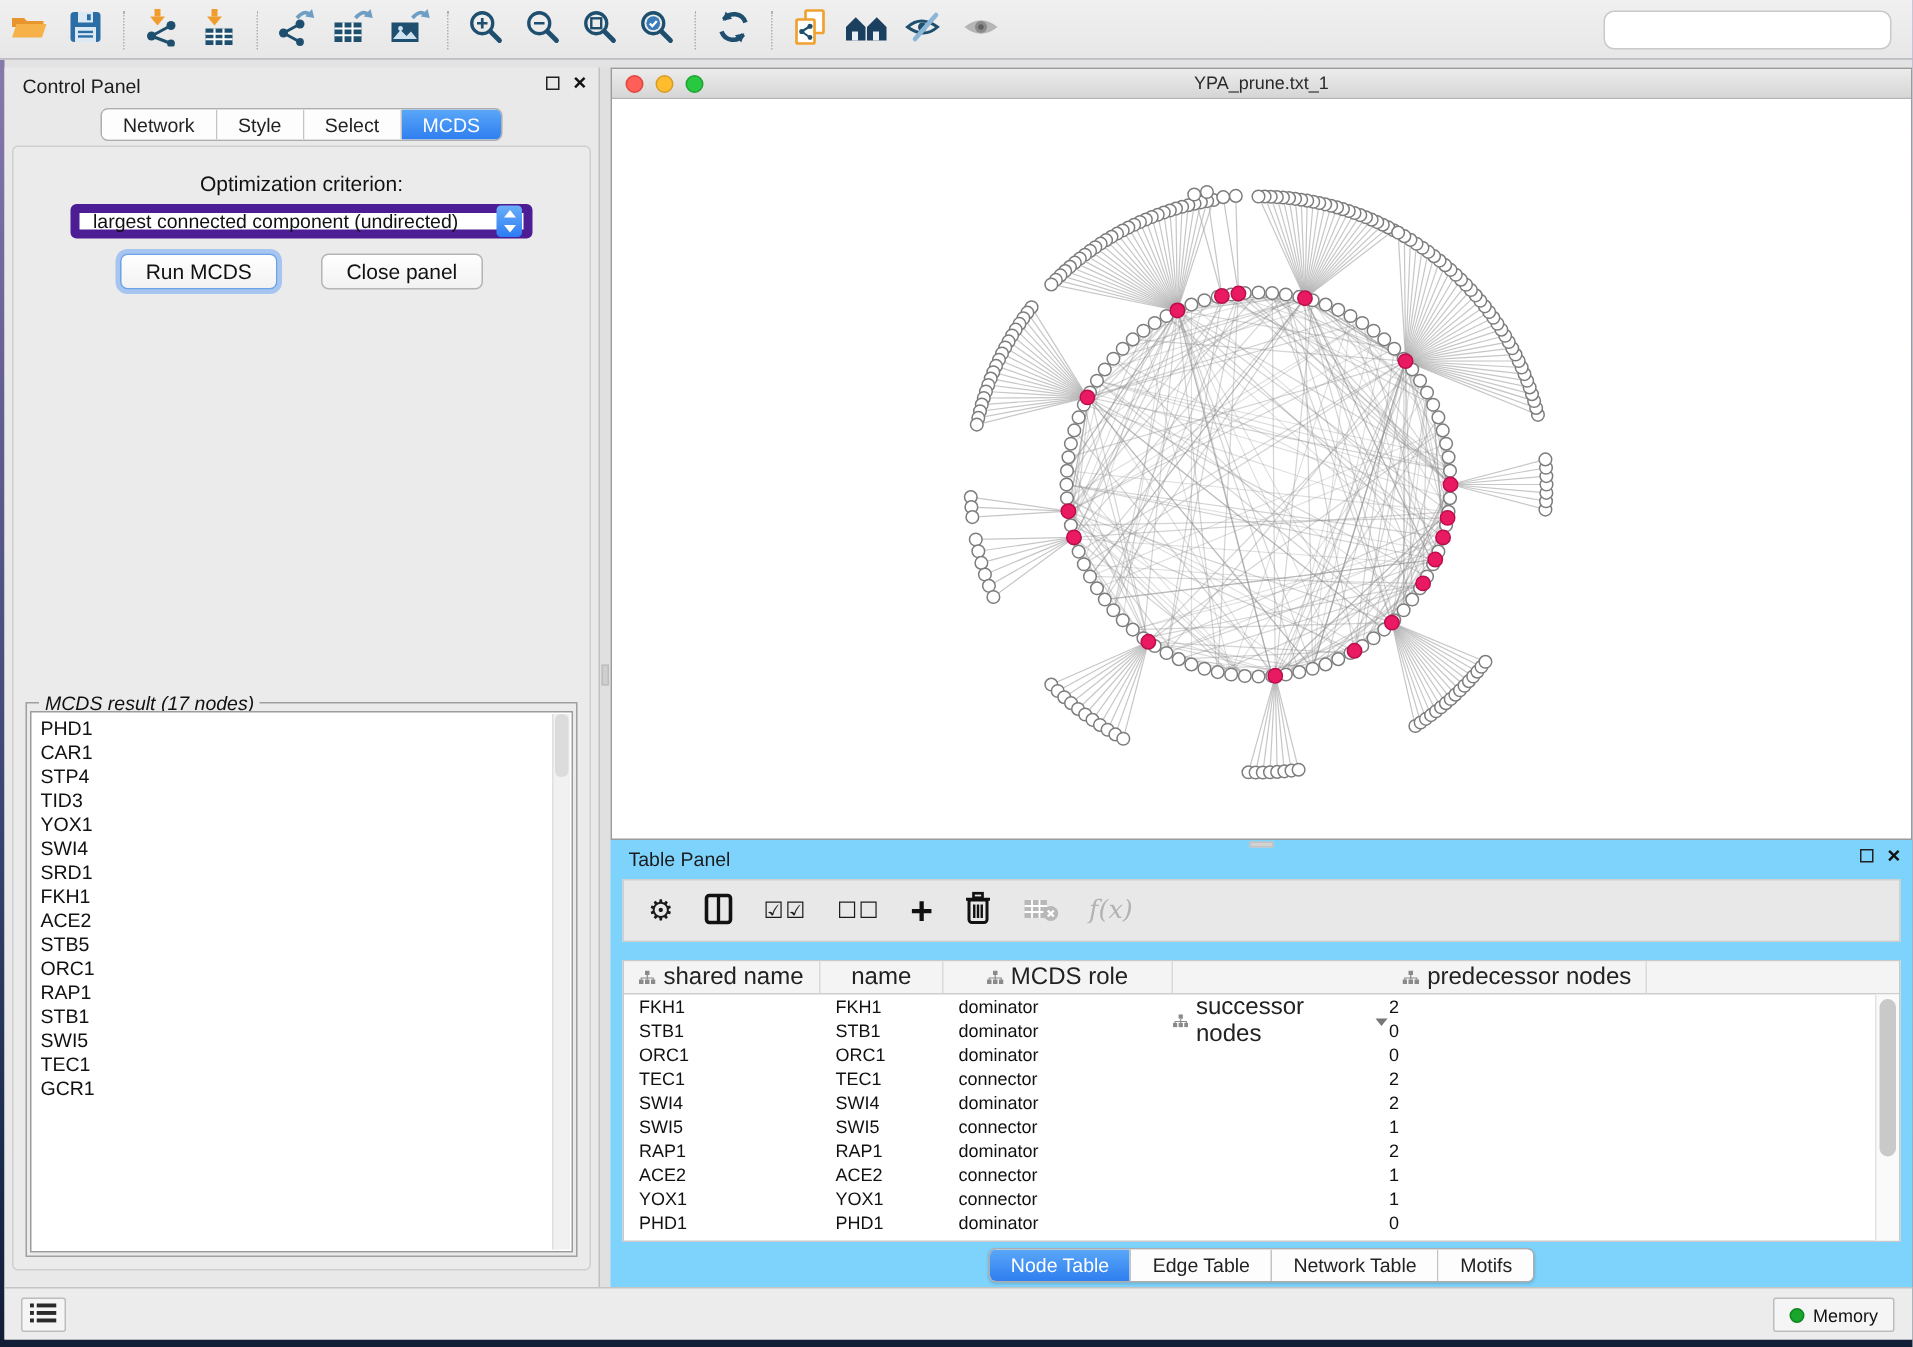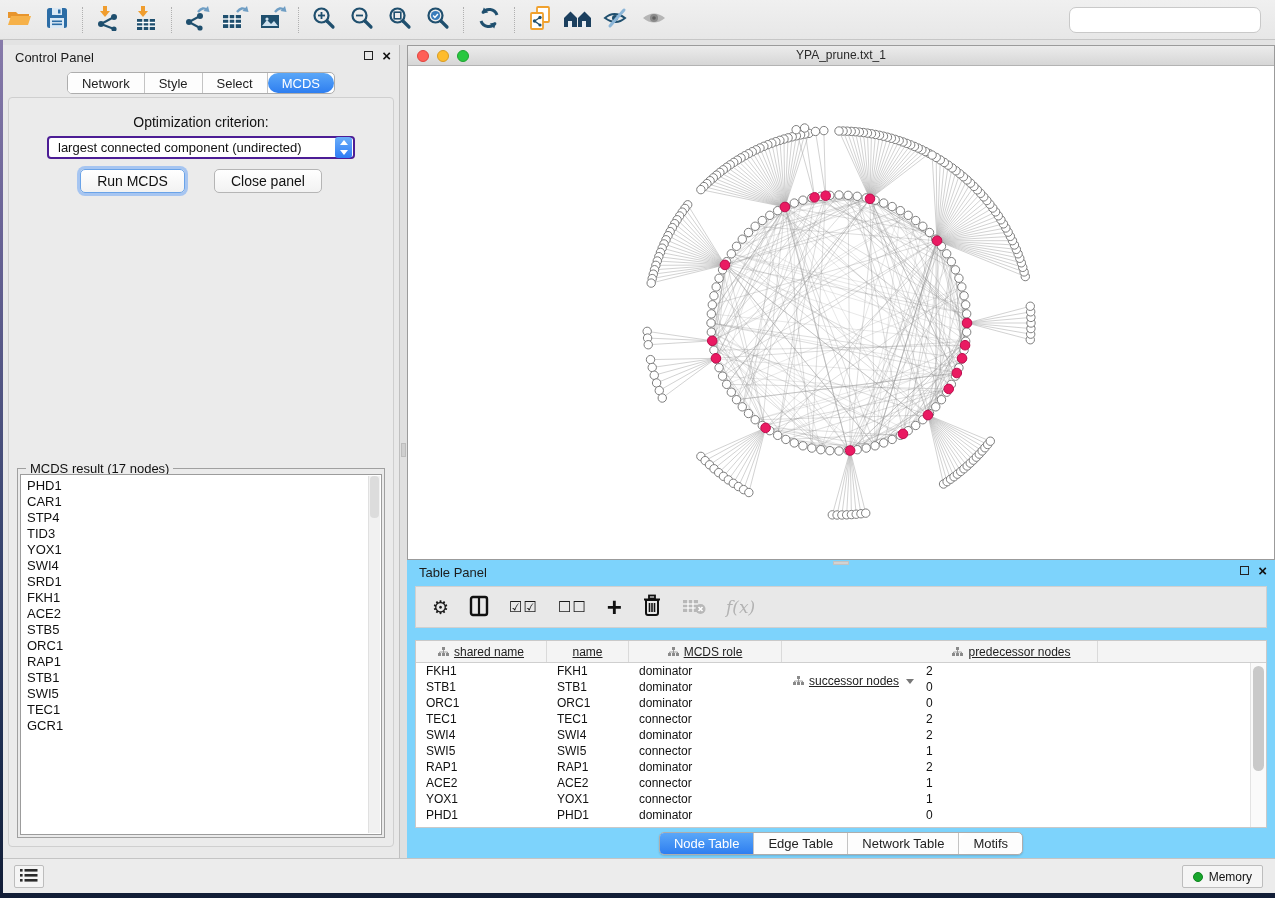--- a/index.html
+++ b/index.html
@@ -33,41 +33,41 @@
   .panel-title-row { position:relative; height:24px; }
   .panel-title { position:absolute; left:12px; top:5px; font-size:13px; color:#1c1c1c; }
   .panel-icons { position:absolute; right:8px; top:5px; display:flex; gap:9px; align-items:center; }
   .float-ico { width:9px; height:9px; border:1.5px solid #222; display:inline-block; }
   .close-ico { font-size:15px; font-weight:bold; color:#111; line-height:11px; cursor:pointer; }
 
   .cp-tabs { position:absolute; left:0; top:27px; width:100%; display:flex; justify-content:center; }
   .seg { display:flex; border:1px solid #adadad; border-radius:5px; overflow:hidden; background:#fff; height:22px; }
   .seg .tab { font-size:13px; color:#222; background:#fdfdfd; display:flex; align-items:center;
     justify-content:center; border-right:1px solid #c4c4c4; cursor:pointer; padding:0 14px; }
-  .seg .tab:last-child { border-right:none;border-radius:10px; }
+  .seg .tab:last-child { border-right:none; }
   .seg .tab.selected { background:linear-gradient(#5aa7f8,#2e7ef0); color:#fff; }
 
   .cp-content { position:absolute; left:5px; right:5px; top:52px; bottom:11px;
     background:#ebebeb; border:1px solid #cfcfcf; border-radius:4px; }
   .opt-label { position:absolute; top:16px; width:100%; text-align:center; font-size:14px; color:#111; }
   .combo { position:absolute; top:38px; left:38px; right:38px; height:23px; background:#fff;
-    border:2px solid #4c1d95; border-radius:4px; display:flex; align-items:center; cursor:pointer; }
+    border:6px solid #4c1d95; border-radius:4px; display:flex; align-items:center; cursor:pointer; }
   .combo .combo-text { flex:1; font-size:13px; color:#111; padding-left:9px; white-space:nowrap; }
   .combo .stepper { width:17px; height:21px; border-radius:3px; margin-right:1px;
     background:linear-gradient(#6aaef9,#2d7bf5); position:relative; }
   .stepper::before, .stepper::after { content:""; position:absolute; left:4.5px; border-left:4px solid transparent; border-right:4px solid transparent; }
   .stepper::before { top:3px; border-bottom:5px solid #fff; }
   .stepper::after { bottom:3px; border-top:5px solid #fff; }
   .btn-row { position:absolute; top:71px; width:100%; display:flex; justify-content:center; gap:29px; }
   .push-btn { height:24px; padding:0 16px; font-size:14px; font-family:"Liberation Sans",sans-serif;
     background:linear-gradient(#ffffff,#f2f2f2); border:1px solid #b5b5b5; border-radius:5px; cursor:pointer; color:#111; }
   .push-btn.focused { border-color:#6aa3e8; box-shadow:0 0 0 3px rgba(110,165,245,.55); }
 
   .groupbox { position:absolute; left:8px; right:8px; top:370px; bottom:8px; border:1px solid #a0a0a0; }
-  .groupbox-label { position:absolute; top:-8px; left:8px; background:#ebebeb; padding:0 4px; font-size:13px; color:#111; }
+  .groupbox-label { position:absolute; top:-8px; left:8px; background:#ebebeb; padding:0 4px; font-size:13px; color:#111;font-style:italic; }
   .mcds-list { position:absolute; left:2px; right:2px; top:5px; bottom:2px; background:#fff;
     border:1px solid #9c9c9c; overflow:hidden; padding-top:3px; }
   .mcds-item { font-size:13px; color:#111; line-height:16px; padding-left:6px; }
   .list-scroll { position:absolute; top:1px; bottom:1px; right:1px; width:12px; background:#f1f1f1; border-left:1px solid #e0e0e0; }
   .list-scroll .thumb { position:absolute; top:0; left:1px; width:9px; height:42px; background:#dcdcdc; border-radius:4px; }
 
   
   .v-split { position:absolute; left:400px; top:45px; width:7px; height:813px; background:#e0e0e0; cursor:col-resize; }
   .v-grip { position:absolute; left:1px; top:398px; width:5px; height:14px; background:#cfcfcf; border:1px solid #bdbdbd; }
 
@@ -90,22 +90,22 @@
   .tp-toolbar { position:absolute; left:8px; right:8px; top:26px; height:42px; background:#e8e8e8;
     border:1px solid #d0d0d0; display:flex; align-items:center; gap:20px; padding-left:16px; }
   .tt-ico { background:none; border:none; cursor:pointer; display:flex; align-items:center; justify-content:center; height:30px; }
   .tt-char { font-size:19px; color:#1a1a1a; font-family:"DejaVu Sans",sans-serif; line-height:1; }
   .tt-char.boxes { font-size:15px; letter-spacing:1px; }
   .tt-plus { font-size:26px; font-weight:900; color:#111; line-height:1; }
   .tt-fx { font-family:"DejaVu Serif",serif; font-style:italic; font-size:17px; color:#b2b2b2;text-align:center; }
 
   .tp-table { position:absolute; left:8px; right:8px; top:80px; bottom:30px; background:#fff; border:1px solid #c9c9c9; }
   .thead { display:flex; height:22px; background:#f4f4f4; border-bottom:1px solid #cfcfcf; }
-  .th { display:flex; align-items:center; justify-content:center; gap:5px; font-size:12px; color:#222;
-    border-right:1px solid #dadada; cursor:pointer;text-decoration:underline; }
+  .th { display:flex; align-items:center; justify-content:center; gap:5px; font-size:16px; color:#222;
+    border-right:1px solid #dadada; cursor:pointer; }
   .c0 { width:131px; } .c1 { width:82px; } .c2 { width:153px; } .c3 { width:144px;margin-top:40px; } .c4 { width:172px; }
   .sort-chev { width:0; height:0; border-left:4px solid transparent; border-right:4px solid transparent; border-top:5px solid #777; margin-left:2px; }
   .tbody { position:absolute; left:0; right:17px; top:22px; bottom:0; overflow:hidden; }
   .tr { display:flex; height:16px; cursor:default; }
   .td { font-size:12px; color:#111; line-height:16px; white-space:nowrap; overflow:hidden; }
   .td.c0,.td.c1,.td.c2 { padding-left:10px; }
   .td.c3,.td.c4 { text-align:left; padding-right:13px; }
   .tbl-scroll { position:absolute; right:0; top:22px; bottom:0; width:16px; background:#fafafa; border-left:1px solid #e3e3e3; }
   .tbl-scroll .thumb { position:absolute; left:2px; top:3px; width:11px; height:105px; background:#c9c9c9; border-radius:6px; }
 

